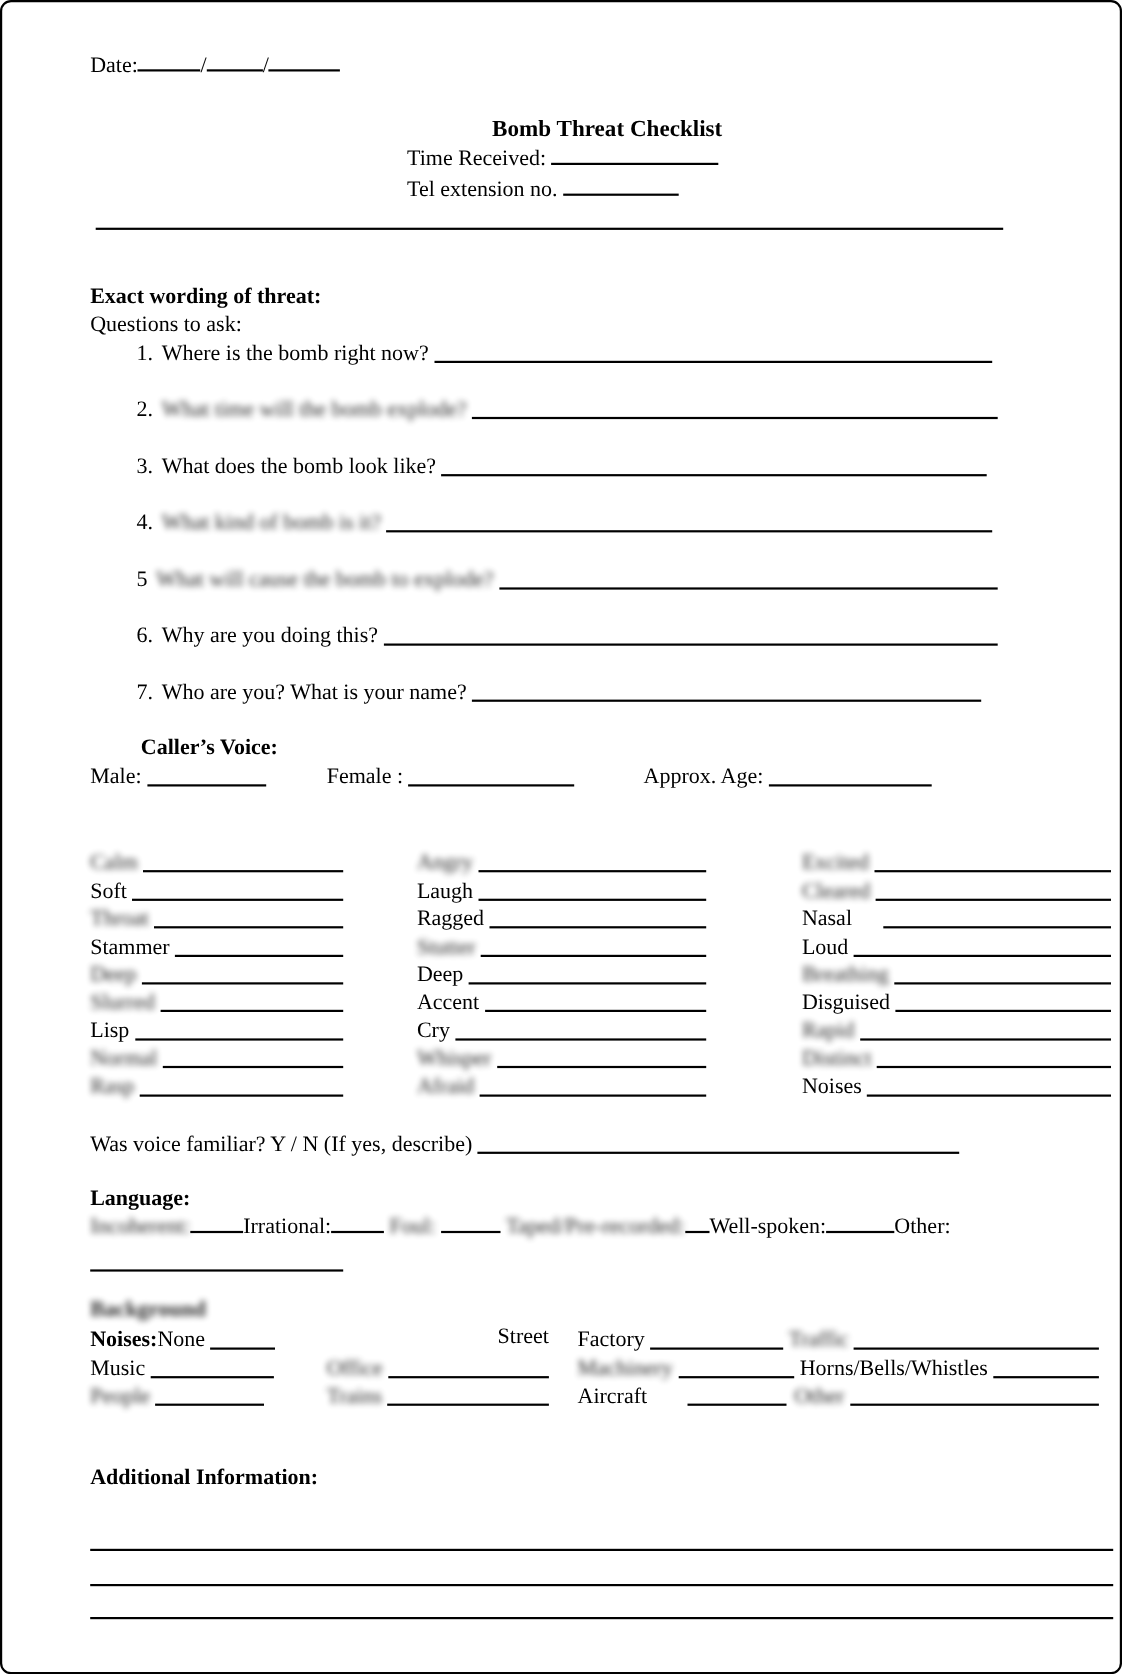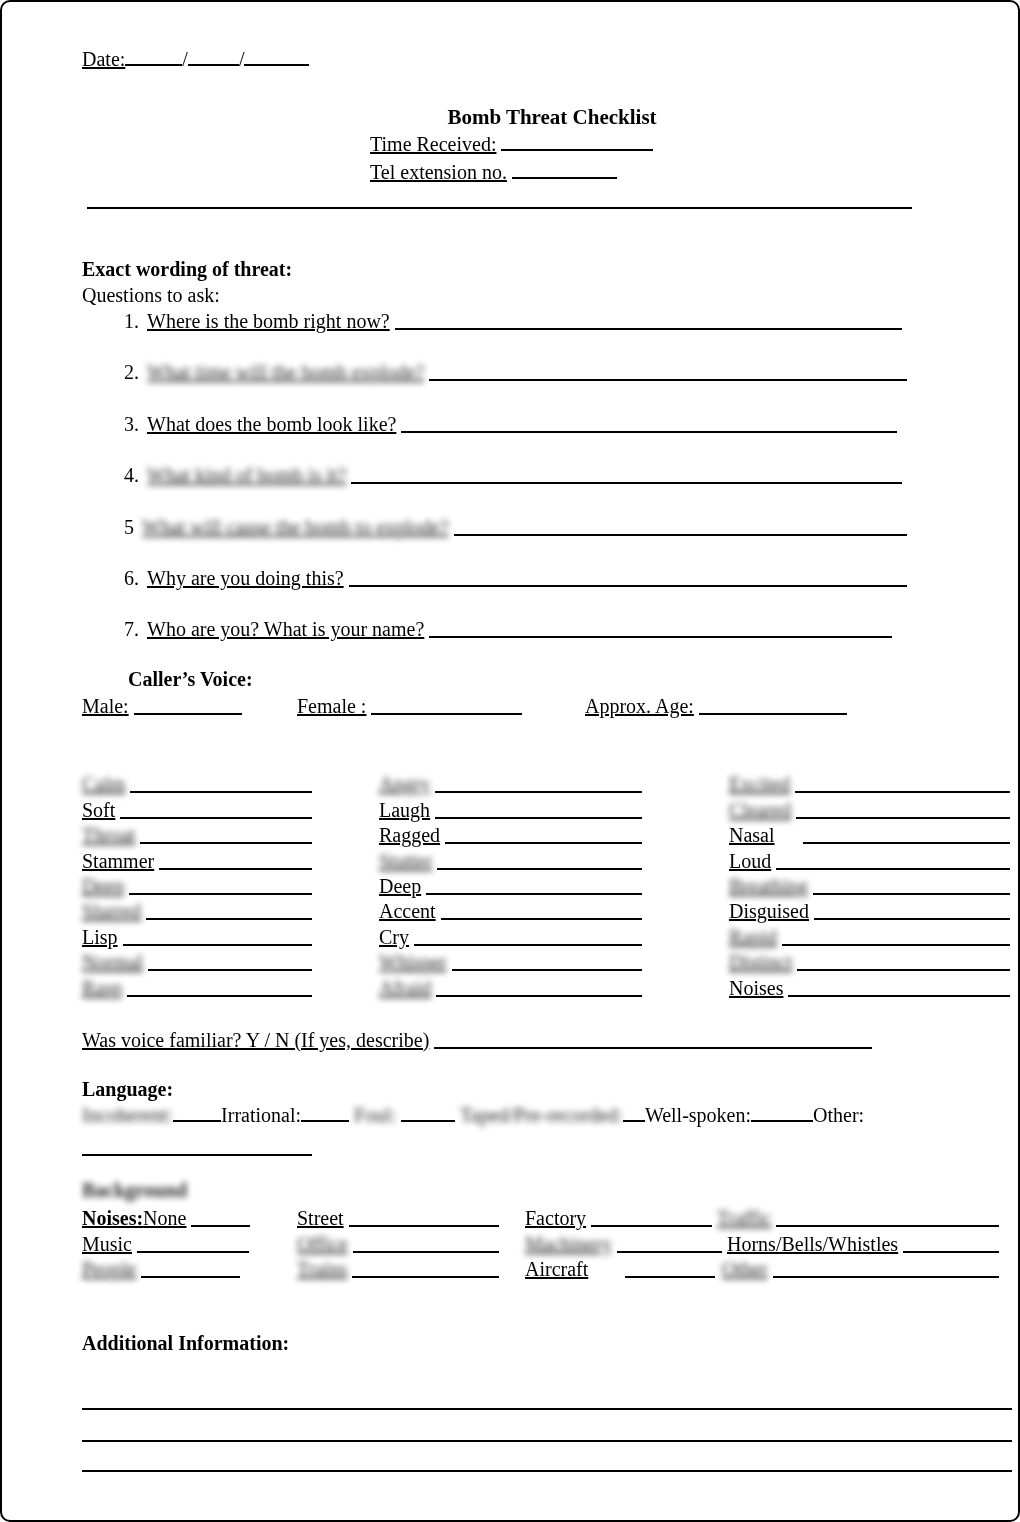--- a/index.html
+++ b/index.html
@@ -11,21 +11,21 @@
     border-radius:10px;
     font-family:"Liberation Serif", serif;
     font-size:20px;
     color:#000;
     overflow:hidden;
   }
   .abs{position:absolute;}
   .b{font-weight:700;}
   .blur{filter:blur(3px);opacity:.85;}
   .row{display:flex;align-items:flex-end;}
-  .lbl{white-space:nowrap;text-decoration:underline;}
+  .lbl{white-space:nowrap;}
   .ln{flex:1;border-bottom:2px solid #000;margin:0 0 3px 5px;height:0;}
   .u{display:inline-block;border-bottom:2px solid #000;height:2px;}
   .num{display:inline-block;margin-right:8px;}
   .title{font-size:21px;font-weight:700;text-align:center;}
   .vcol{display:flex;flex-direction:column;}
   .vrow{height:25.4px;display:flex;align-items:flex-end;}
   .hr{border-bottom:2px solid #000;height:0;}
   .ncell{display:flex;align-items:flex-end;position:absolute;height:26px;}
 </style>
 </head>
@@ -231,21 +231,21 @@
   </div>
   <div class="abs hr" style="left:80px;top:1152px;width:230px;"></div>
 
   <div class="abs b blur" style="left:80px;top:1177px;">Background</div>
 
   <div class="abs" style="left:80px;top:1202px;width:930px;height:26px;">
     <div class="ncell" style="left:0;width:168px;">
         <span class="lbl"><span class="b">Noises:</span><span>None</span></span>
         <span class="ln"></span>
       </div>
-    <div class="ncell" style="left:215px;width:202px;">
+    <div class="ncell" style="left:215px;width:202px;flex-direction:column;">
         <span class="lbl">Street</span>
         <span class="ln"></span>
       </div>
     <div class="ncell" style="left:443px;width:187px;">
         <span class="lbl">Factory</span>
         <span class="ln"></span>
       </div>
     <div class="ncell" style="left:635px;width:282px;">
         <span class="lbl blur">Traffic</span>
         <span class="ln"></span>

